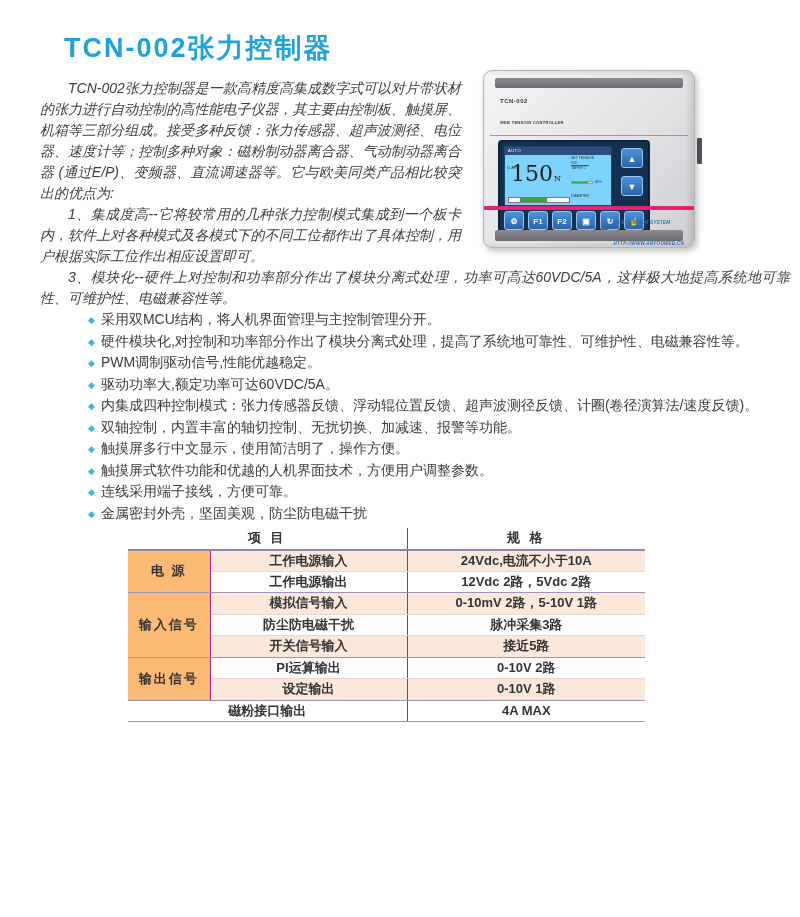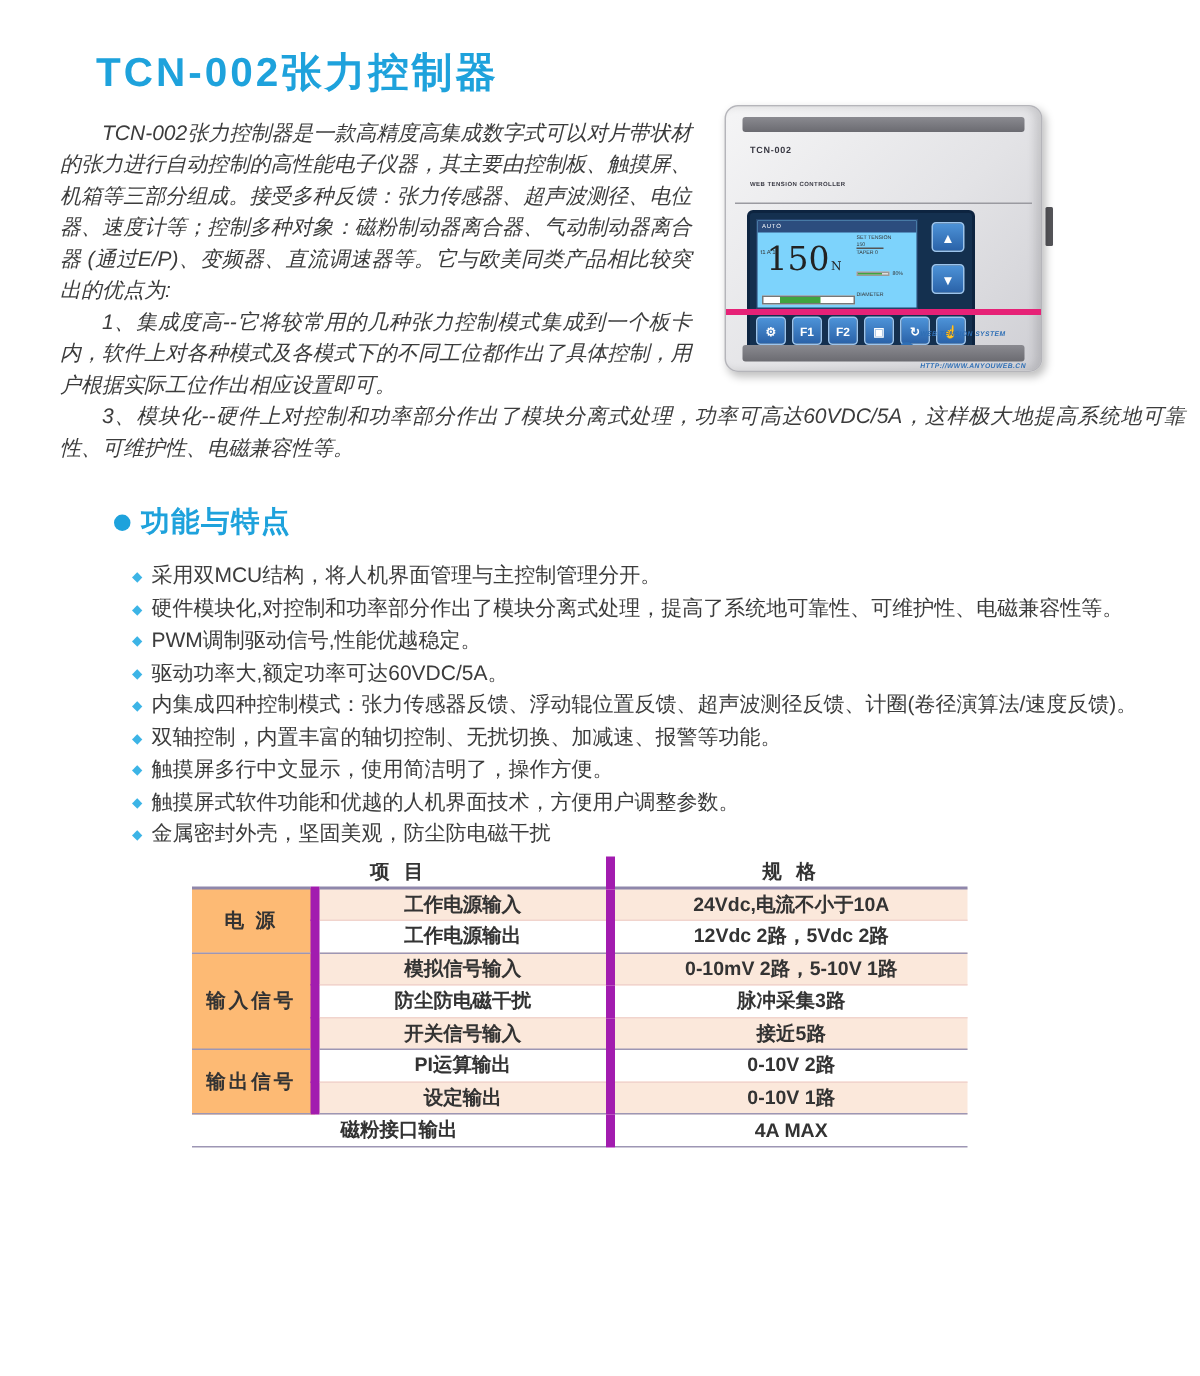--- a/index.html
+++ b/index.html
@@ -1,17 +1,17 @@
 <!DOCTYPE html>
 <html><head>
 <meta charset="utf-8">
 <style>
   * { margin:0; padding:0; box-sizing:border-box; }
   body { background:#ffffff; font-family:"Liberation Sans", sans-serif; }
-  .page { position:relative; width:800px; height:917px; background:#fff; overflow:hidden; padding:24px 10px 0 40px; }
+  .page { position:relative; width:800px; height:726px; background:#fff; overflow:hidden; padding:24px 10px 0 40px; }
 
   
   .page-title { color:#1ea2dc; font-size:27px; font-weight:bold; letter-spacing:2px; margin:6px 0 12px 24px; }
 
   
   .intro { color:#3c3c3c; font-size:14px; line-height:21px; }
   .intro p { text-indent:2em; text-align:justify;font-style:italic; }
   .device-wrap { float:right; width:315px; height:188px; margin:-10px 0 6px 14px; position:relative; }
 
   
@@ -66,21 +66,21 @@
   
   .features { list-style:none; margin-left:48px; color:#3c3c3c; }
   .features li { font-size:14px; line-height:20.5px; }
   .features .diamond { color:#3cb4e6; font-size:9px; margin-right:6px; vertical-align:1px; }
 
   
   .specs-table { border-collapse:collapse; margin:4px 0 0 88px; table-layout:fixed; }
   .specs-table col.c-group { width:82px; } .specs-table col.c-item { width:197px; } .specs-table col.c-spec { width:238px; }
   .specs-table th, .specs-table td { font-size:13px; font-weight:bold; color:#333; text-align:center; height:21.5px; padding:0 4px; }
   .specs-table th { letter-spacing:3px; border-bottom:2px solid #8f87ab; }
-  .vdiv { border-right:6px solid #a21caf; }
+  .vdiv { border-right:1px solid #a21caf; }
   .gcell { background:#fdba74; border-bottom:1px solid #9d96b4; letter-spacing:2px; }
   .sep { border-bottom:1px solid #f1d4cd; }
   tr.glast td { border-bottom:1px solid #9d96b4; }
   tr.flat td { border-bottom:1px solid #9d96b4; }
   tr.shade td.icell, tr.shade td.scell, tr.flat.shade td { background:#fbe8db; }
 </style>
 </head>
 <body>
 
 <div class="page">
@@ -153,34 +153,31 @@
         <div class="band bottom"></div>
       </div>
     </figure>
 
     <p>TCN-002张力控制器是一款高精度高集成数字式可以对片带状材的张力进行自动控制的高性能电子仪器，其主要由控制板、触摸屏、机箱等三部分组成。接受多种反馈：张力传感器、超声波测径、电位器、速度计等；控制多种对象：磁粉制动器离合器、气动制动器离合器 (通过E/P)、变频器、直流调速器等。它与欧美同类产品相比较突出的优点为:</p>
     <p>1、集成度高--它将较常用的几种张力控制模式集成到一个板卡内，软件上对各种模式及各模式下的不同工位都作出了具体控制，用户根据实际工位作出相应设置即可。</p>
     <p>3、模块化--硬件上对控制和功率部分作出了模块分离式处理，功率可高达60VDC/5A，这样极大地提高系统地可靠性、可维护性、电磁兼容性等。</p>
     <div style="clear:both;"></div>
   </div>
 
-  <div class="section-heading">
-    <span class="dot"></span>
-    <h2>功能与特点</h2>
-  </div>
 
   <ul class="features">
     <li><span class="diamond">◆</span><span>采用双MCU结构，将人机界面管理与主控制管理分开。</span></li>
     <li><span class="diamond">◆</span><span>硬件模块化,对控制和功率部分作出了模块分离式处理，提高了系统地可靠性、可维护性、电磁兼容性等。</span></li>
     <li><span class="diamond">◆</span><span>PWM调制驱动信号,性能优越稳定。</span></li>
     <li><span class="diamond">◆</span><span>驱动功率大,额定功率可达60VDC/5A。</span></li>
     <li><span class="diamond">◆</span><span>内集成四种控制模式：张力传感器反馈、浮动辊位置反馈、超声波测径反馈、计圈(卷径演算法/速度反馈)。</span></li>
     <li><span class="diamond">◆</span><span>双轴控制，内置丰富的轴切控制、无扰切换、加减速、报警等功能。</span></li>
     <li><span class="diamond">◆</span><span>触摸屏多行中文显示，使用简洁明了，操作方便。</span></li>
     <li><span class="diamond">◆</span><span>触摸屏式软件功能和优越的人机界面技术，方便用户调整参数。</span></li>
+    <li><span class="diamond">◆</span><span>连线采用端子接线，方便可靠。</span></li>
     <li><span class="diamond">◆</span><span>金属密封外壳，坚固美观，防尘防电磁干扰</span></li>
   </ul>
 
 
   <table class="specs-table">
     <colgroup>
         <col class="c-group">
         <col class="c-item">
         <col class="c-spec">
       </colgroup>

